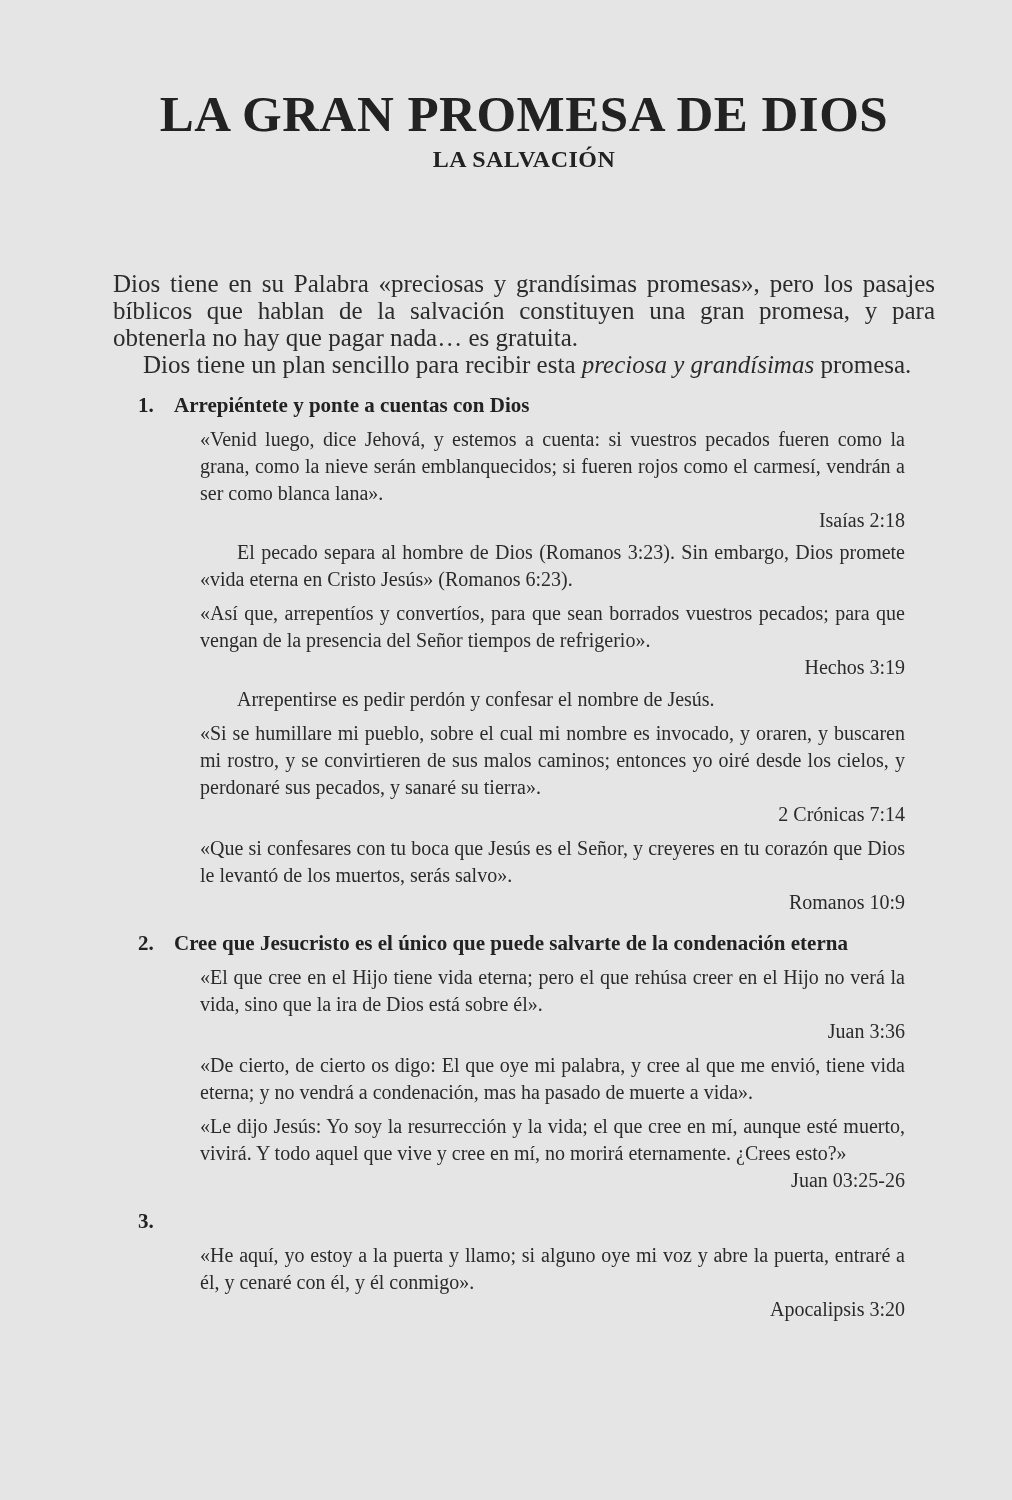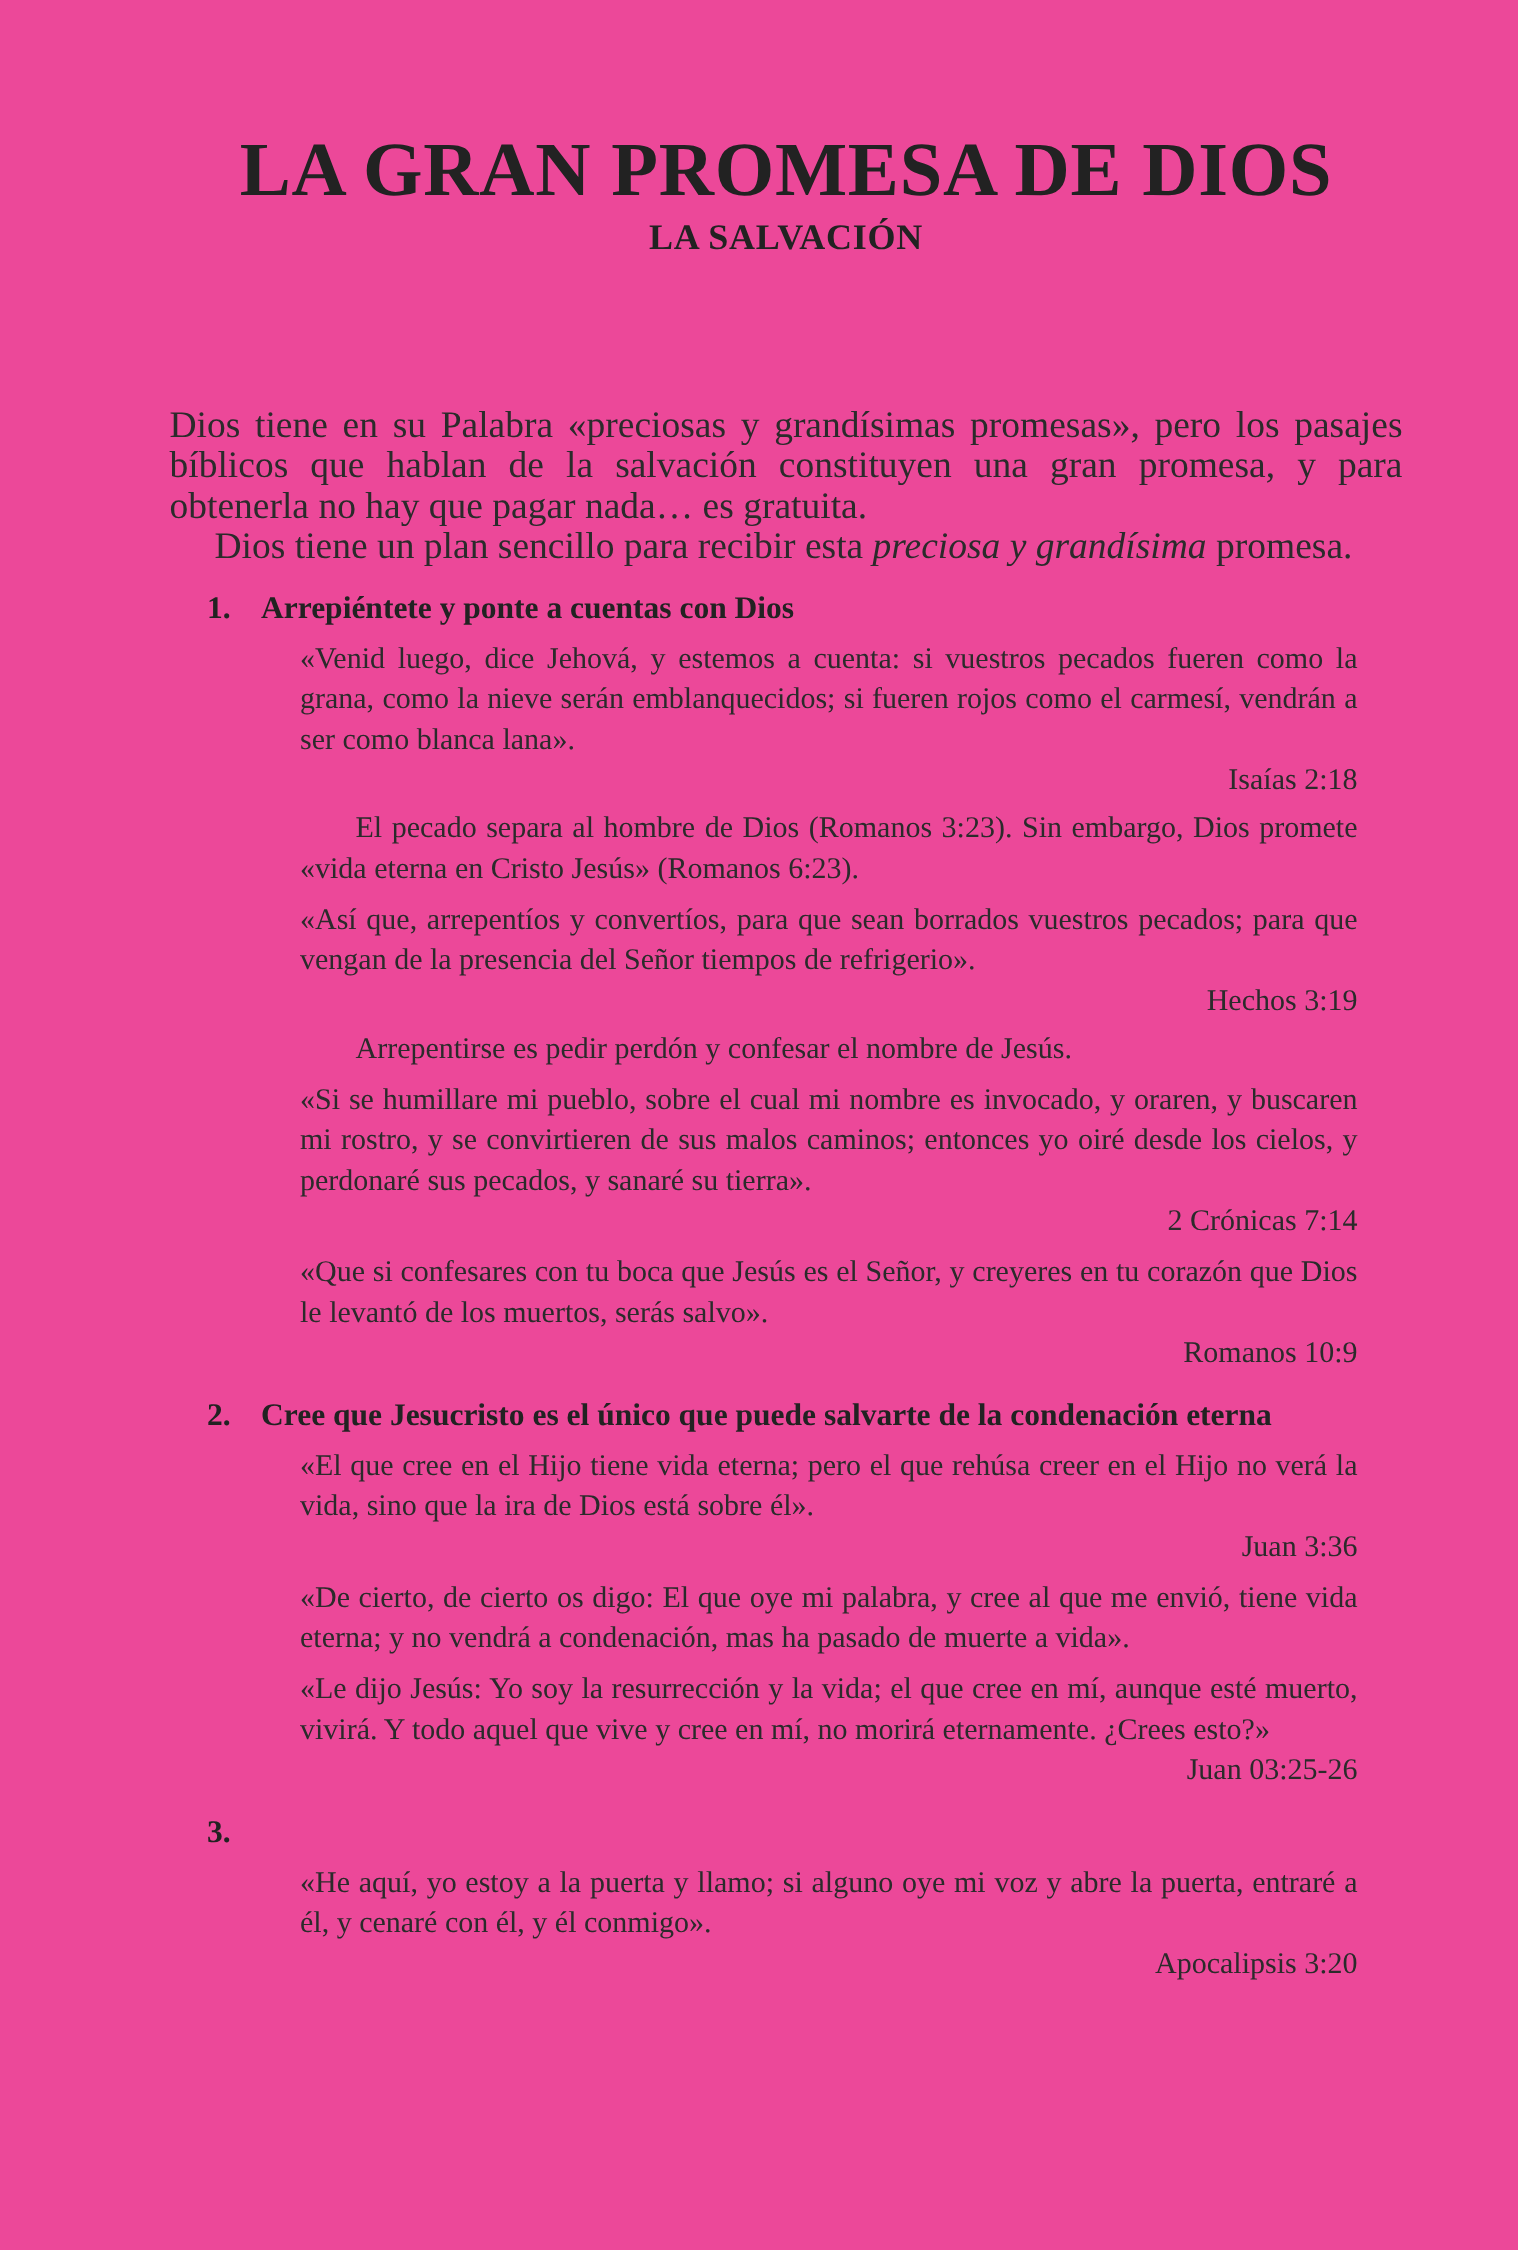--- a/index.html
+++ b/index.html
@@ -4,21 +4,21 @@
 <style>
   html, body {
     margin: 0;
     padding: 0;
     background: #ffffff;
   }
   .page {
     position: relative;
     width: 1012px;
     height: 1500px;
-    background: #ec4899;
+    background: #e5e5e5;
     font-family: "Liberation Serif", serif;
     color: #2b2b2b;
     overflow: hidden;
     box-sizing: border-box;
     padding: 86px 77px 0 113px;
   }
   .doc-title {
     margin: 0;
     text-align: center;
     font-size: 51px;
@@ -93,21 +93,21 @@
 </head>
 <body>
 
 <div class="page">
 
   <h1 class="doc-title">LA GRAN PROMESA DE DIOS</h1>
   <h2 class="doc-subtitle">LA SALVACIÓN</h2>
 
   <div class="intro">
     <p>Dios tiene en su Palabra «preciosas y grandísimas promesas», pero los pasajes bíblicos que hablan de la salvación constituyen una gran promesa, y para obtenerla no hay que pagar nada… es gratuita.</p>
-    <p class="indented"><span>Dios tiene un plan sencillo para recibir esta </span><span class="italic">preciosa y grandísima</span><span> promesa.</span></p>
+    <p class="indented"><span>Dios tiene un plan sencillo para recibir esta </span><span class="italic">preciosa y grandísimas</span><span> promesa.</span></p>
   </div>
 
   <div class="section">
     <div class="section-heading">
       <span class="sec-num">1.</span>
       <span class="sec-title">Arrepiéntete y ponte a cuentas con Dios</span>
     </div>
     <div class="section-body">
       <div class="quote-block">
         <p class="quote">«Venid luego, dice Jehová, y estemos a cuenta: si vuestros pecados fueren como la grana, como la nieve serán emblanquecidos; si fueren rojos como el carmesí, vendrán a ser como blanca lana».</p>

